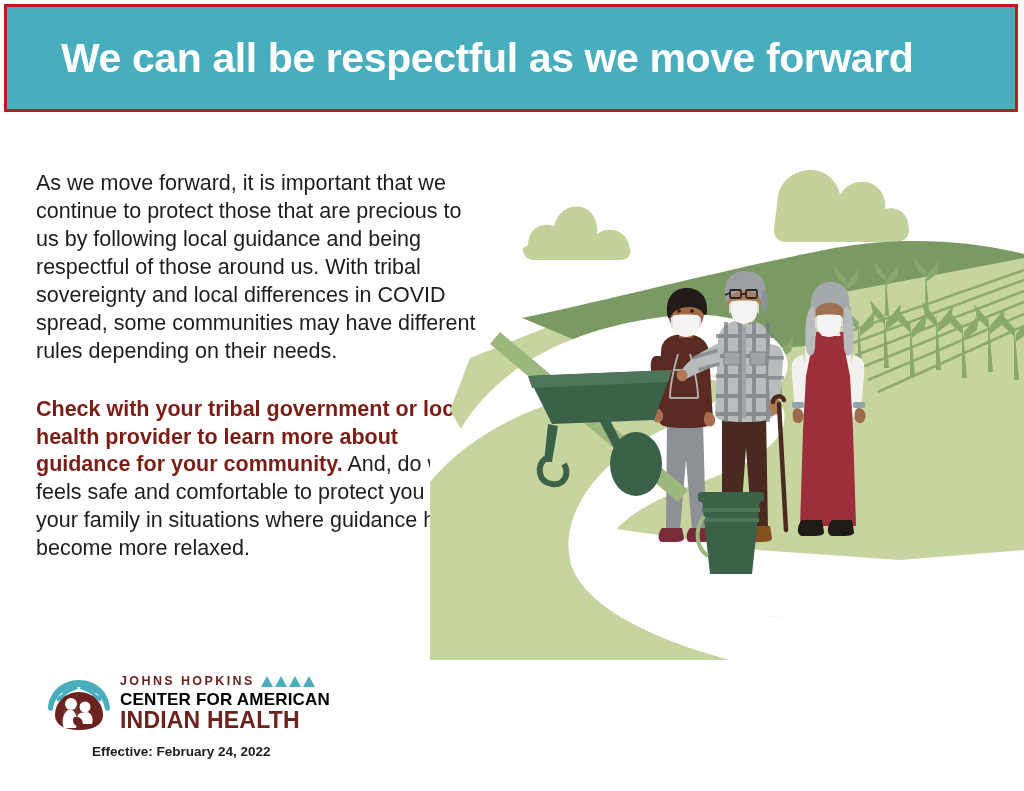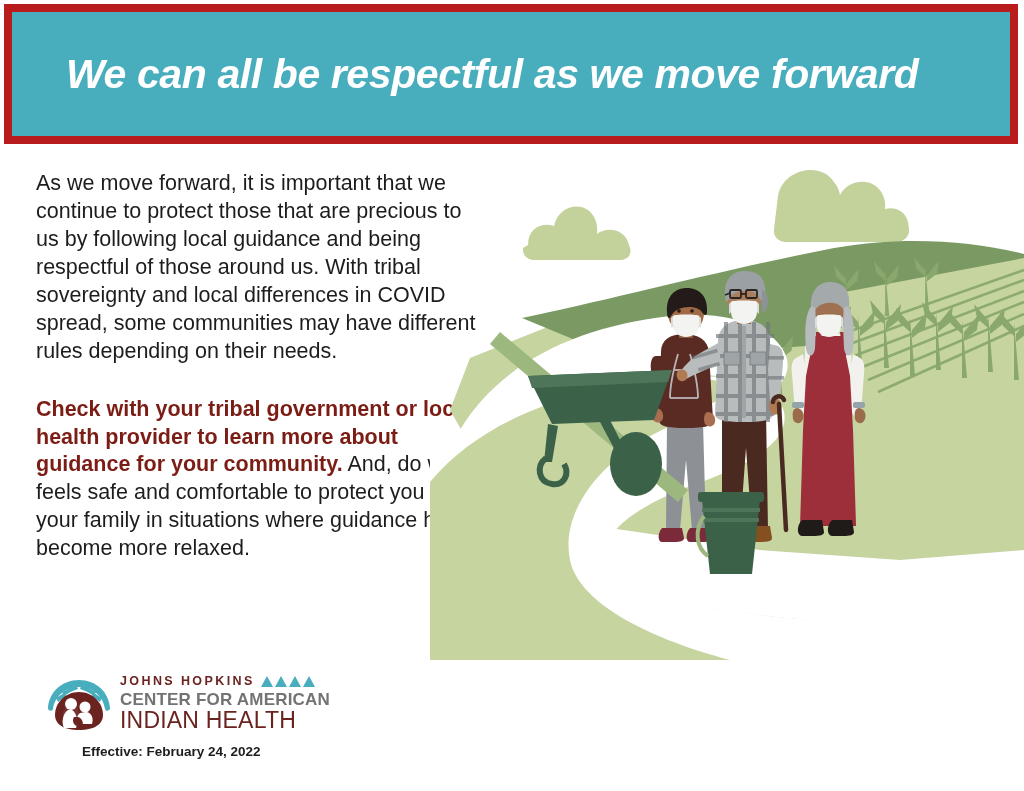--- a/index.html
+++ b/index.html
@@ -18,25 +18,24 @@
     background: #ffffff;
     overflow: hidden;
   }
 
   
   #header-band {
     position: absolute;
     left: 4px;
     top: 4px;
     width: 1014px;
-    height: 140px;
+    height: 108px;
     background: #48adbd;
-    border: 8px solid #b91c1c;
+    border: 3px solid #b91c1c;
     box-sizing: border-box;
-    font-style: italic;
   }
   #header-title {
     position: absolute;
     left: 54px;
     top: 50%;
     transform: translateY(-50%);
     color: #ffffff;
     font-size: 41px;
     font-weight: bold;
     letter-spacing: -0.4px;
@@ -98,37 +97,38 @@
   }
   #jh-text {
     color: #6b2320;
     font-size: 12.5px;
     font-weight: bold;
     letter-spacing: 2.4px;
     font-family: "Liberation Sans", sans-serif;
   }
   #jh-triangles { display: block; }
   #logo-line2 {
-    color: #737373;
+    color: #000000;
     font-size: 17px;
     font-weight: bold;
     letter-spacing: 0.2px;
     margin-top: 3px;
     font-family: "Liberation Sans", sans-serif;
   }
   #logo-line3 {
     color: #6b2320;
     font-size: 23px;
-    font-weight: normal;
+    font-weight: bold;
     letter-spacing: 0.2px;
     margin-top: 1px;
     font-family: "Liberation Sans", sans-serif;
   }
   #effective-date {
     margin-top: 12px;
+    margin-left: 10px;
     font-size: 13.5px;
     color: #1d1d1d;
     font-weight: bold;
     font-family: "Liberation Sans", sans-serif;
     padding-left: 36px;
   }
 </style>
 </head>
 <body>
 

